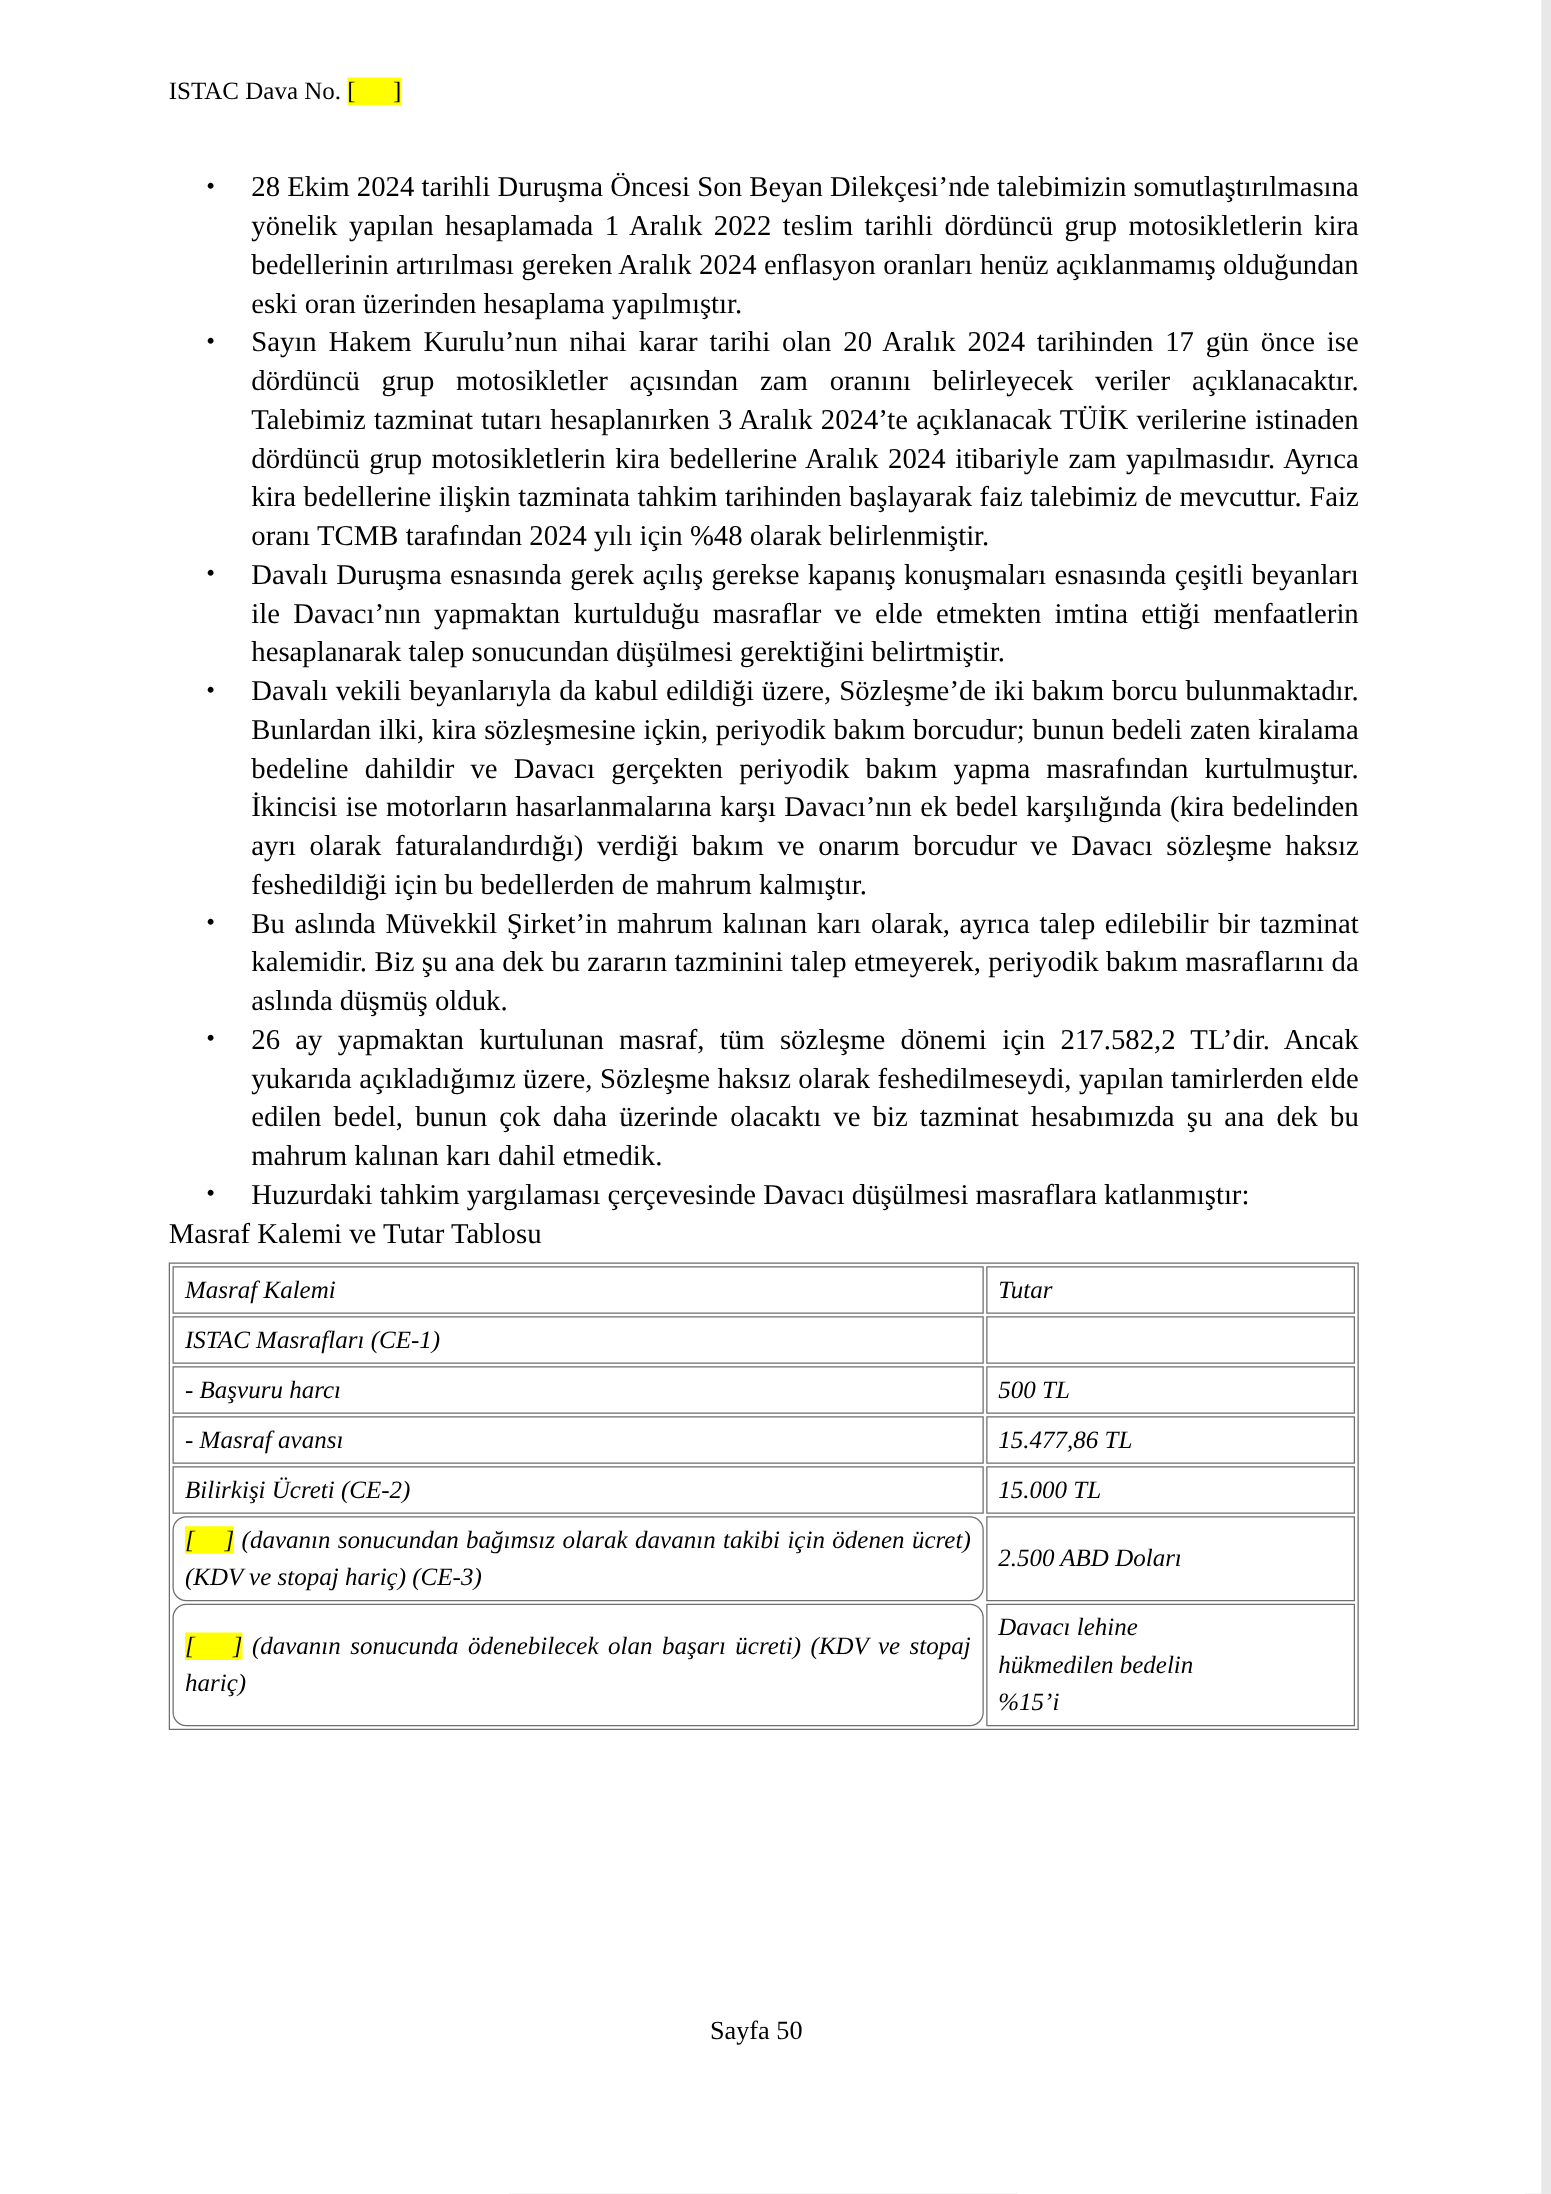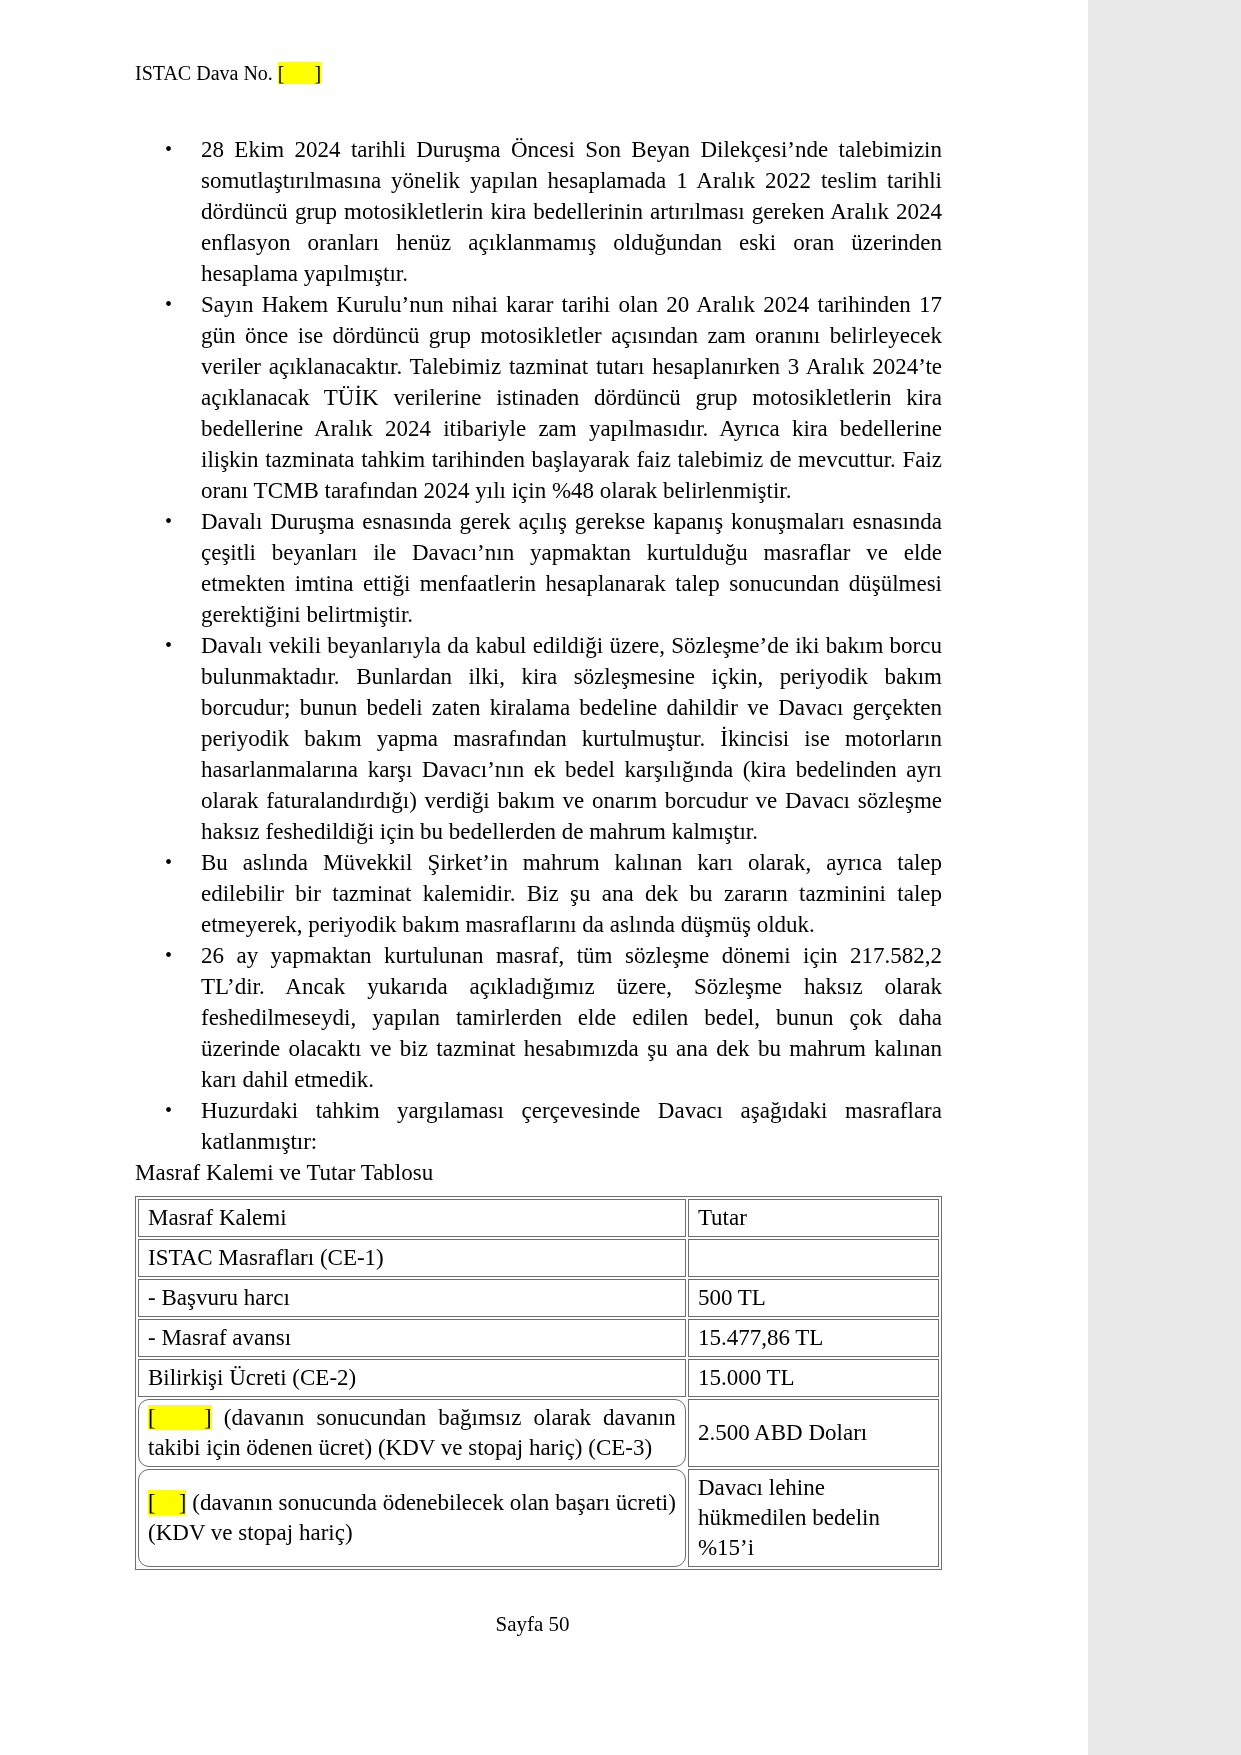--- a/index.html
+++ b/index.html
@@ -1,17 +1,17 @@
 <!DOCTYPE html>
 <html lang="tr"><head>
 <meta charset="utf-8">
 <style>
   html,body { margin:0; padding:0; background:#e8e8e8; }
   .page {
-    width:1088px; height:1755px;
+    width:1233px; height:1755px;
     background:#ffffff;
     position:relative;
     box-sizing:border-box;
     padding:60px 146px 0 135px;
     font-family:"Liberation Serif","DejaVu Serif",serif;
     color:#000000;
     overflow:hidden;
   }
   .doc-header {
     font-size:20px; line-height:26px;
@@ -34,22 +34,23 @@
   }
   .table-heading {
     font-size:23px; line-height:31px;
   }
   table.cost-table {
     margin-top:8px;
     width:100%;
     border-collapse:separate;
     border-spacing:2px;
     border:1px solid #6e6e6e;
-    font-size:23px; line-height:30px;
+    font-size:20px; line-height:30px;
     table-layout:fixed;
+    font-style:italic;
   }
   table.cost-table td {
     border:1px solid #6e6e6e;
     padding:3px 9px;
     vertical-align:middle;
     overflow:hidden;
   }
   td.item-col { width:69.5%; }
   td.amount-col { width:30.5%; }
   td.justify { text-align:justify;border-radius:11px; }
@@ -70,21 +71,21 @@
     <span>ISTAC Dava No. </span><span class="hl">[&nbsp;&nbsp;&nbsp;&nbsp;&nbsp;&nbsp;]</span>
   </div>
 
   <ul class="bullets">
     <li>28 Ekim 2024 tarihli Duruşma Öncesi Son Beyan Dilekçesi’nde talebimizin somutlaştırılmasına yönelik yapılan hesaplamada 1 Aralık 2022 teslim tarihli dördüncü grup motosikletlerin kira bedellerinin artırılması gereken Aralık 2024 enflasyon oranları henüz açıklanmamış olduğundan eski oran üzerinden hesaplama yapılmıştır.</li>
     <li>Sayın Hakem Kurulu’nun nihai karar tarihi olan 20 Aralık 2024 tarihinden 17 gün önce ise dördüncü grup motosikletler açısından zam oranını belirleyecek veriler açıklanacaktır. Talebimiz tazminat tutarı hesaplanırken 3 Aralık 2024’te açıklanacak TÜİK verilerine istinaden dördüncü grup motosikletlerin kira bedellerine Aralık 2024 itibariyle zam yapılmasıdır. Ayrıca kira bedellerine ilişkin tazminata tahkim tarihinden başlayarak faiz talebimiz de mevcuttur. Faiz oranı TCMB tarafından 2024 yılı için %48 olarak belirlenmiştir.</li>
     <li>Davalı Duruşma esnasında gerek açılış gerekse kapanış konuşmaları esnasında çeşitli beyanları ile Davacı’nın yapmaktan kurtulduğu masraflar ve elde etmekten imtina ettiği menfaatlerin hesaplanarak talep sonucundan düşülmesi gerektiğini belirtmiştir.</li>
     <li>Davalı vekili beyanlarıyla da kabul edildiği üzere, Sözleşme’de iki bakım borcu bulunmaktadır. Bunlardan ilki, kira sözleşmesine içkin, periyodik bakım borcudur; bunun bedeli zaten kiralama bedeline dahildir ve Davacı gerçekten periyodik bakım yapma masrafından kurtulmuştur. İkincisi ise motorların hasarlanmalarına karşı Davacı’nın ek bedel karşılığında (kira bedelinden ayrı olarak faturalandırdığı) verdiği bakım ve onarım borcudur ve Davacı sözleşme haksız feshedildiği için bu bedellerden de mahrum kalmıştır.</li>
     <li>Bu aslında Müvekkil Şirket’in mahrum kalınan karı olarak, ayrıca talep edilebilir bir tazminat kalemidir. Biz şu ana dek bu zararın tazminini talep etmeyerek, periyodik bakım masraflarını da aslında düşmüş olduk.</li>
     <li>26 ay yapmaktan kurtulunan masraf, tüm sözleşme dönemi için 217.582,2 TL’dir. Ancak yukarıda açıkladığımız üzere, Sözleşme haksız olarak feshedilmeseydi, yapılan tamirlerden elde edilen bedel, bunun çok daha üzerinde olacaktı ve biz tazminat hesabımızda şu ana dek bu mahrum kalınan karı dahil etmedik.</li>
-    <li>Huzurdaki tahkim yargılaması çerçevesinde Davacı aşağıdaki masraflara katlanmıştır:</li>
+    <li>Huzurdaki tahkim yargılaması çerçevesinde Davacı düşülmesi masraflara katlanmıştır:</li>
   </ul>
 
   <div class="table-heading">Masraf Kalemi ve Tutar Tablosu</div>
 
   <table class="cost-table">
     <tbody>
       <tr>
         <td class="item-col">Masraf Kalemi</td>
         <td class="amount-col">Tutar</td>
       </tr>

